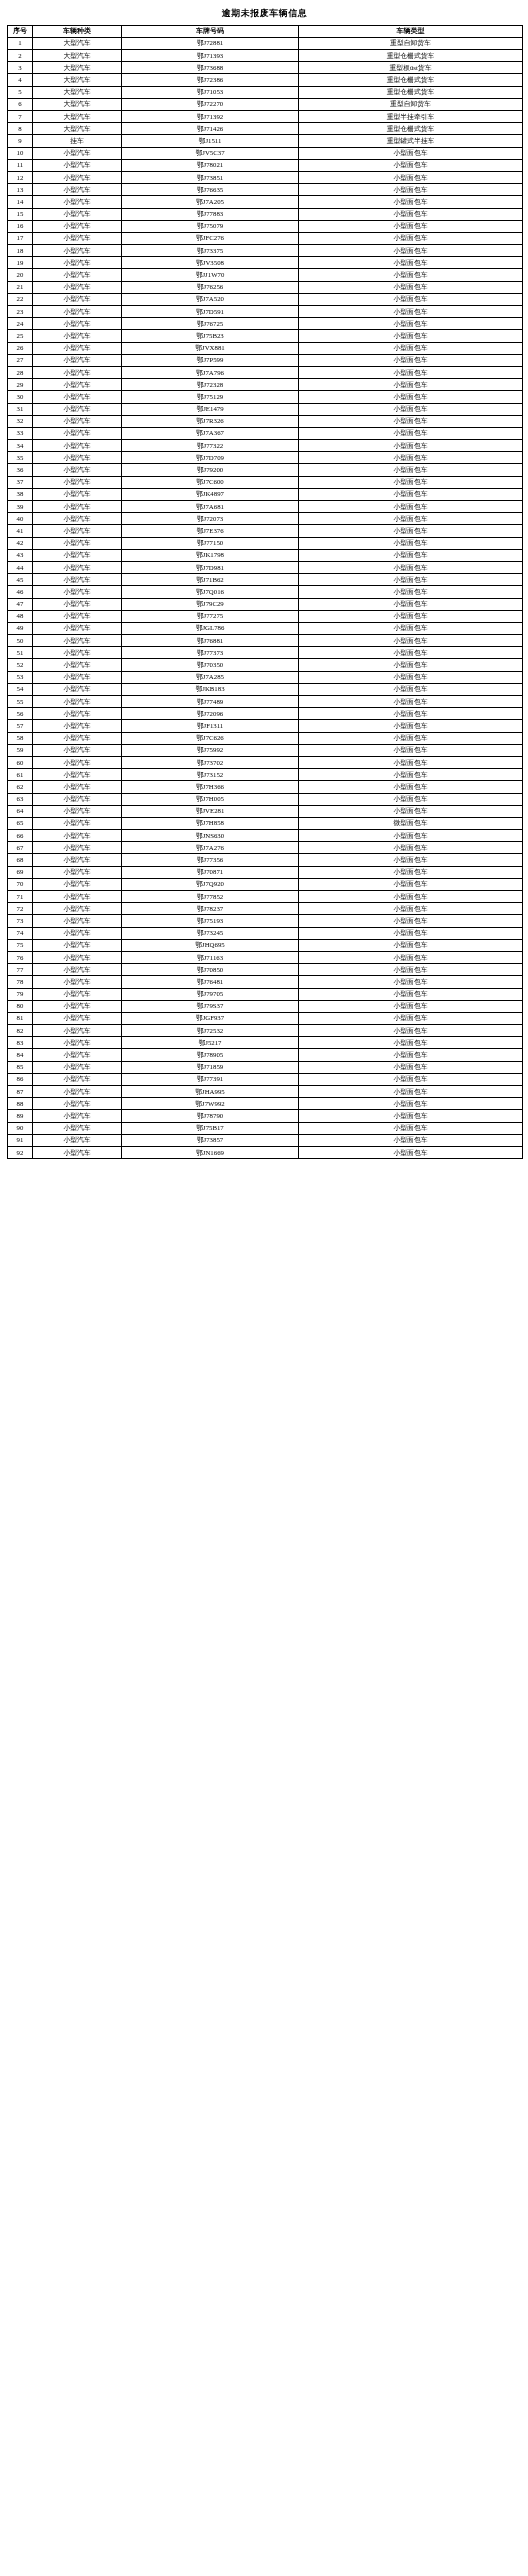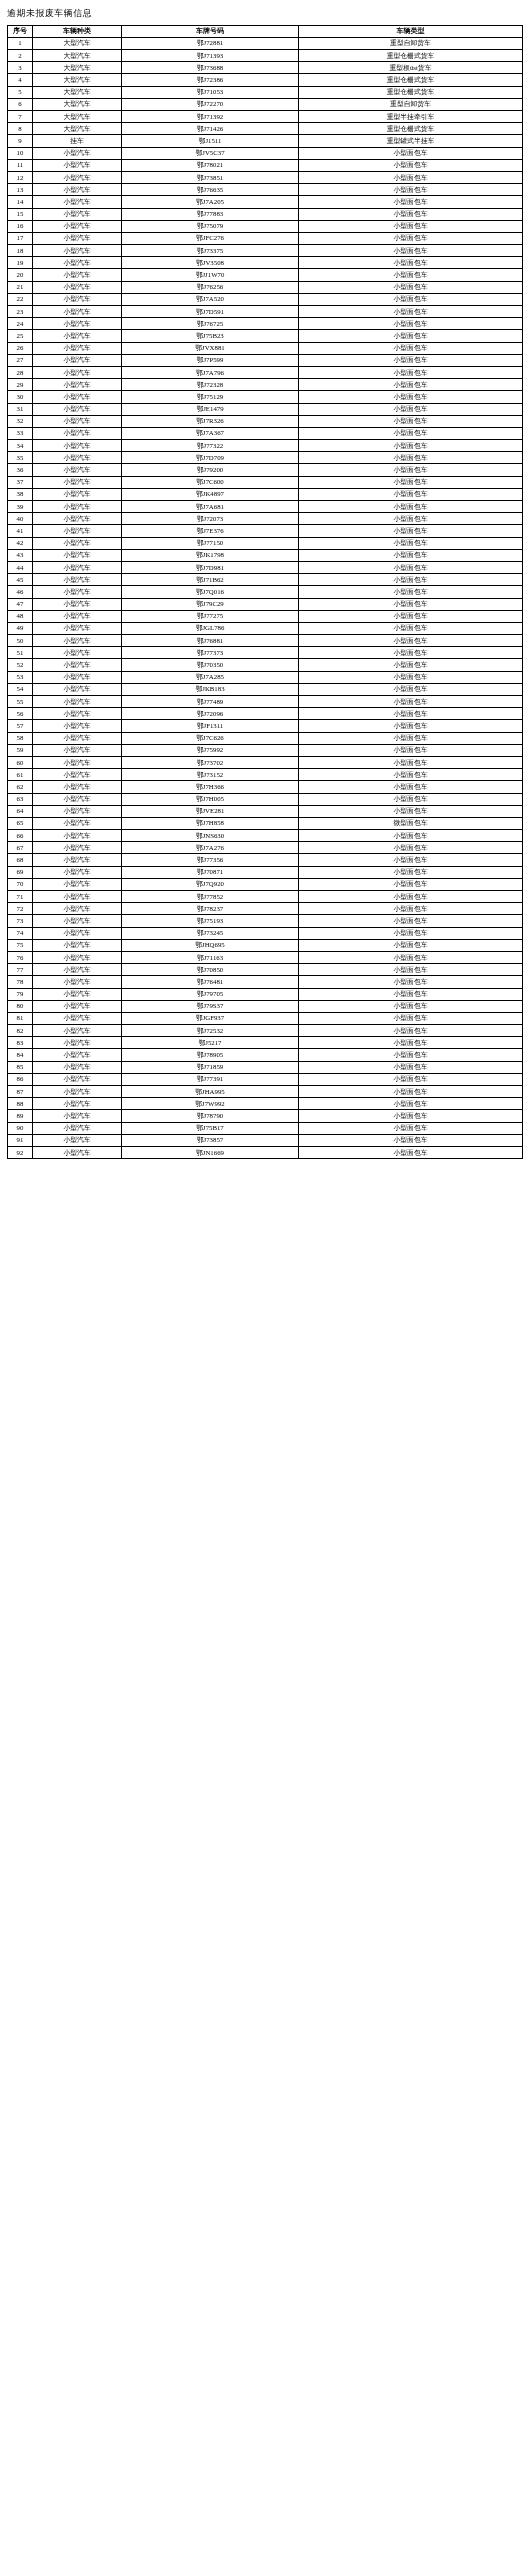--- a/index.html
+++ b/index.html
@@ -11,22 +11,23 @@
     width: 529px;
     font-family: "Liberation Serif", "DejaVu Serif", serif;
     color: #000000;
   }
   .page {
     width: 529px;
     box-sizing: border-box;
     padding: 3.5px 7px 5.9px 7px;
   }
   .doc-title {
+    text-align: center;
     font-size: 8.9px;
-    font-weight: normal;
+    font-weight: bold;
     letter-spacing: 0.6px;
     padding: 3.5px 0 4.7px 0;
     font-family: "Liberation Serif", "DejaVu Serif", serif;
   }
   table.vehicle-table {
     border-collapse: collapse;
     width: 100%;
     table-layout: fixed;
     border: 0.6px solid #000000;
   }

